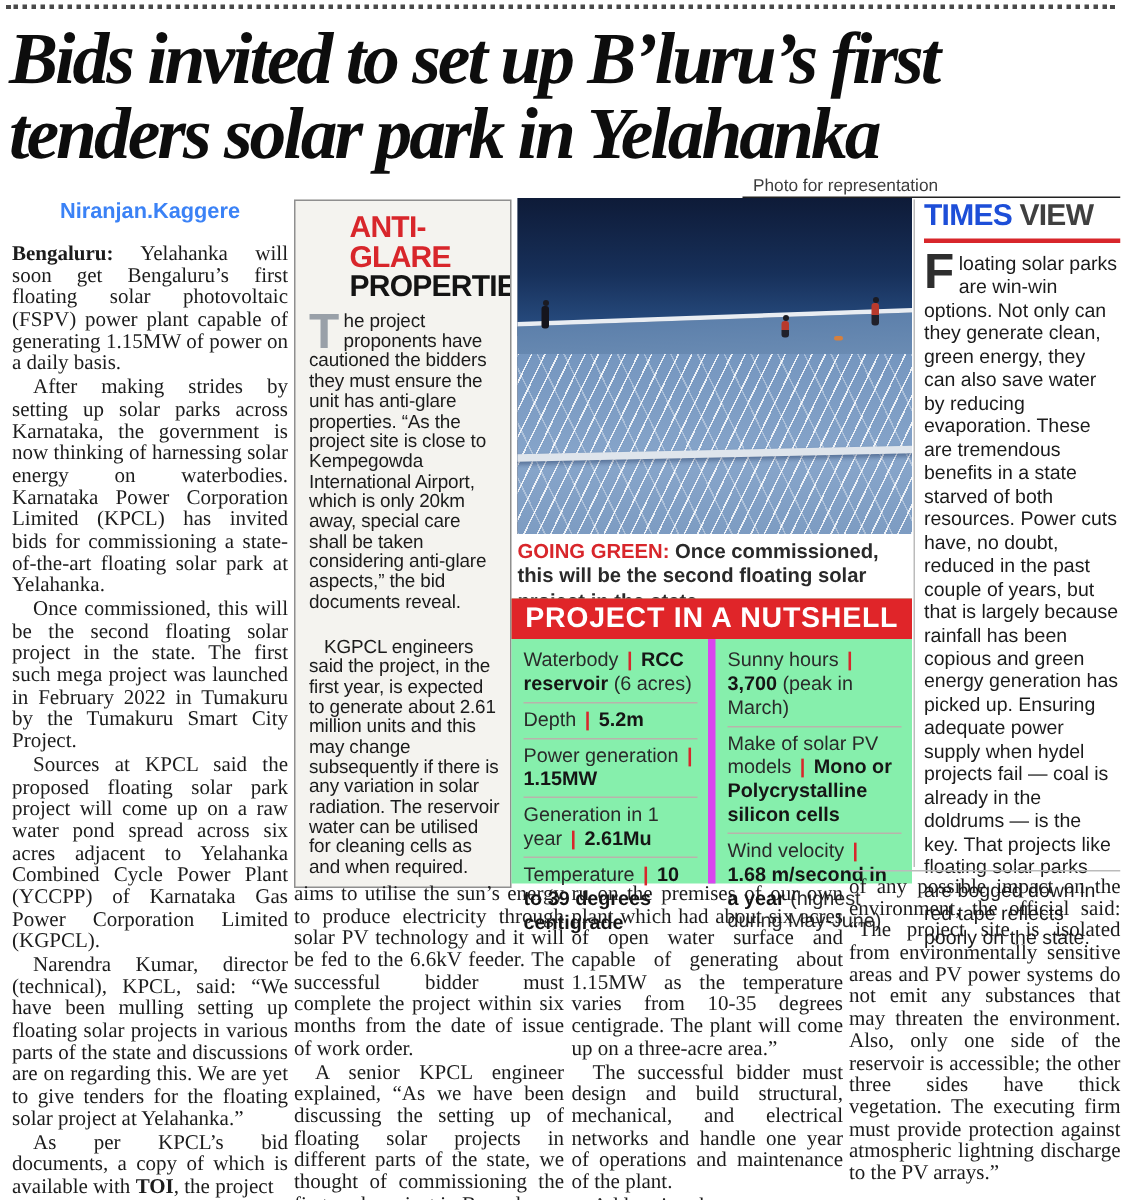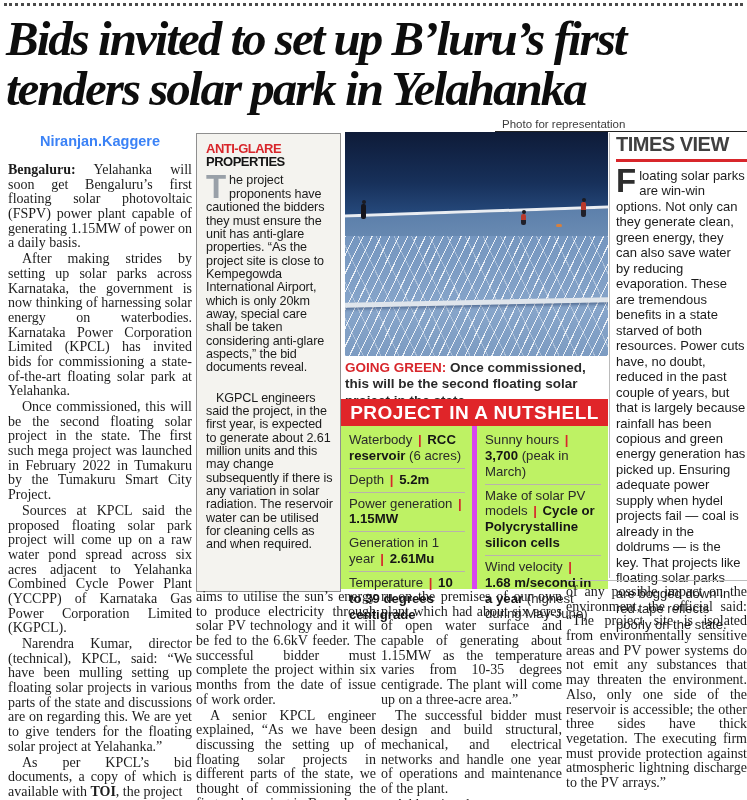--- a/index.html
+++ b/index.html
@@ -23,22 +23,22 @@
   .byline .author { font-weight:bold; font-size:14.5px; color:#3b82f6; }
   .byline .handle { font-size:13.5px; color:#222; }
   .body-text p { font-size:14px; line-height:1.05; text-align:justify; }
   .body-text p + p { text-indent:14px; margin-top:1px; }
   .lead-word { font-weight:bold; }
   .bold-inline { font-weight:bold; }
 
   
   .anti-box { position:absolute; left:196px; top:133px; width:145px; height:459px;
               background:#f4f3ef; border:1px solid #8f8f8f; padding:9px 7px 6px 9px; overflow:hidden; }
-  .anti-title { font-family:"Liberation Sans", sans-serif; font-weight:bold; font-size:13px;
-                line-height:0.98; letter-spacing:-0.5px; }
+  .anti-title { font-family:"Liberation Sans", sans-serif; font-weight:bold; font-size:20px;
+                line-height:0.98; letter-spacing:-0.5px;margin-left:27px; }
   .anti-title .red { color:#d8262b; }
   .anti-title .blk { color:#141414; }
   .box-text { margin-top:6px; font-family:"Liberation Sans", sans-serif; font-size:12.6px;
               line-height:1.06; color:#1b1b1b; letter-spacing:-0.1px; }
   .box-text p + p { margin-top:17px; text-indent:10px; }
   .dropcap { float:left; font-weight:bold; font-size:33px; line-height:0.78; padding-right:3px; }
   .dropcap.gray { color:#99a0a8; }
   .dropcap.dark { color:#2e2e2e; }
 
   
@@ -67,39 +67,39 @@
               border-radius:2px; }
 
   
   .caption { position:absolute; left:345px; top:360px; width:263px;
              font-family:"Liberation Sans", sans-serif; font-weight:bold; font-size:13.5px;
              line-height:1.22; color:#2a2a2a; }
   .caption .cap-label { color:#d8262b; }
 
   
   .nutshell { position:absolute; left:341px; top:399px; width:267px; height:190px;
-              background:#bef264; }
+              background:#86efac; }
   .nut-banner { height:27px; background:#e02529; color:#ffffff; text-align:center;
                 font-family:"Liberation Sans", sans-serif; font-weight:bold; font-size:19px;
                 line-height:27px; letter-spacing:0.5px; }
   .nut-cols { display:flex; height:163px; }
   .nut-col { flex:1; padding:3px 7px 0 8px; }
   .nut-col.first { border-right:5px solid #d946ef; }
   .nut-item { font-family:"Liberation Sans", sans-serif; font-size:13.2px; line-height:1.2;
               color:#2a2a2a; padding:3px 0 4px; }
   .nut-item + .nut-item { border-top:1px solid #b9b3ab; }
   .nut-pipe { color:#d8262b; font-weight:bold; padding:0 2px; }
   .nut-value { font-weight:bold; color:#151515; }
 
   
   .tv-rule-v { position:absolute; left:609px; top:133px; width:0; height:445px; border-left:1px solid #bbb; }
   .times-view { position:absolute; left:616px; top:133px; width:131px; }
   .tv-title { font-family:"Liberation Sans", sans-serif; font-weight:bold; font-size:20px;
               letter-spacing:-0.5px; }
-  .tv-title .red { color:#404040; }
+  .tv-title .red { color:#1d4ed8; }
   .tv-title .blk { color:#404040; }
   .tv-bar { height:3px; background:#d8262b; margin:3px 0 6px; }
   .tv-text { font-family:"Liberation Sans", sans-serif; font-size:13px; line-height:1.19;
              color:#1b1b1b; }
 
   
   .rule-h4 { position:absolute; left:566px; top:580px; width:181px; border-top:1px solid #bbb; }
   .bcol { position:absolute; top:590px; font-size:14px; line-height:1.05; text-align:justify; }
   .bcol p + p { text-indent:14px; margin-top:1px; }
   .bcol2 { left:196px; width:180px; }
@@ -164,21 +164,21 @@
   <div class="nut-cols">
     <div class="nut-col first">
       <div class="nut-item"><span class="nut-label">Waterbody </span><span class="nut-pipe">|</span> <span class="nut-value">RCC reservoir</span><span> (6 acres)</span></div>
       <div class="nut-item"><span class="nut-label">Depth </span><span class="nut-pipe">|</span> <span class="nut-value">5.2m</span><span></span></div>
       <div class="nut-item"><span class="nut-label">Power generation </span><span class="nut-pipe">|</span> <span class="nut-value">1.15MW</span><span></span></div>
       <div class="nut-item"><span class="nut-label">Generation in 1 year </span><span class="nut-pipe">|</span> <span class="nut-value">2.61Mu</span><span></span></div>
       <div class="nut-item"><span class="nut-label">Temperature </span><span class="nut-pipe">|</span> <span class="nut-value">10 to 39 degrees centigrade</span><span></span></div>
     </div>
     <div class="nut-col">
       <div class="nut-item"><span class="nut-label">Sunny hours </span><span class="nut-pipe">|</span> <span class="nut-value">3,700</span><span> (peak in March)</span></div>
-      <div class="nut-item"><span class="nut-label">Make of solar PV models </span><span class="nut-pipe">|</span> <span class="nut-value">Cycle or Polycrystalline silicon cells</span><span></span></div>
+      <div class="nut-item"><span class="nut-label">Make of solar PV models </span><span class="nut-pipe">|</span> <span class="nut-value">Mono or Polycrystalline silicon cells</span><span></span></div>
       <div class="nut-item"><span class="nut-label">Wind velocity </span><span class="nut-pipe">|</span> <span class="nut-value">1.68 m/second in a year</span><span> (highest during May-June)</span></div>
     </div>
   </div>
 </div>
 
 <div class="tv-rule-v"></div>
 <div class="times-view">
   <div class="tv-title">
     <span class="red">TIMES</span><span class="blk"> VIEW</span>
   </div>

